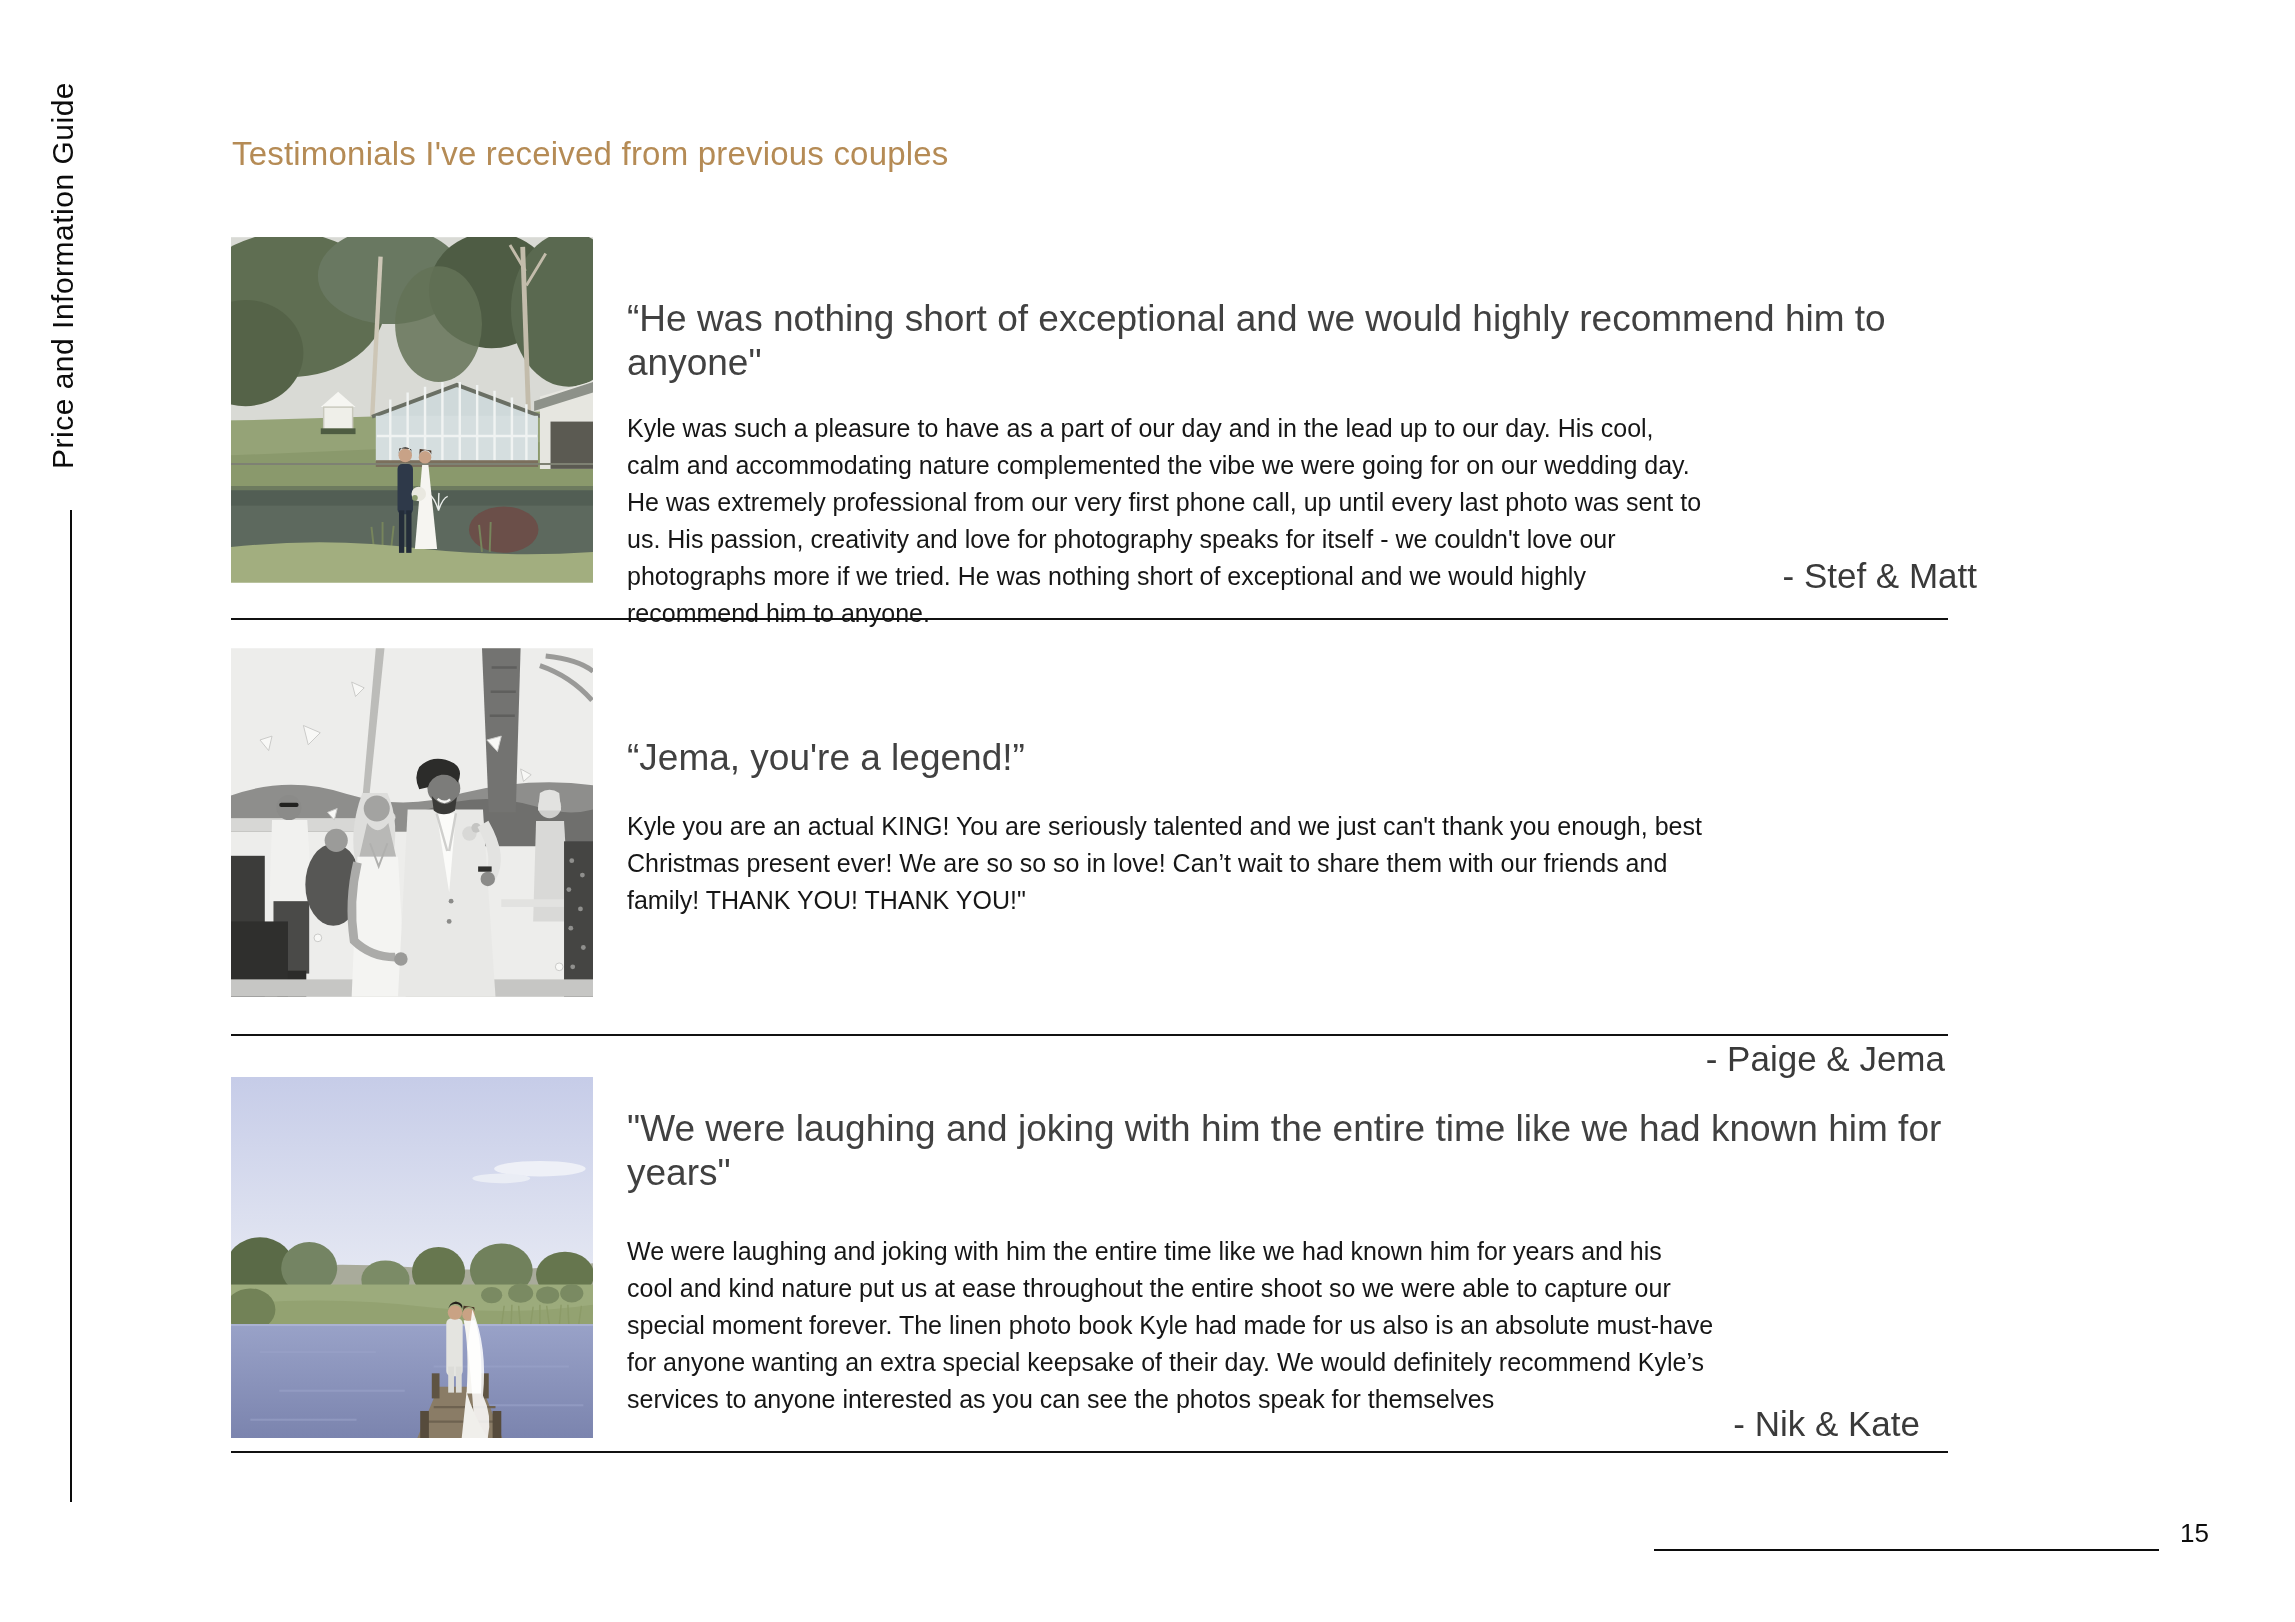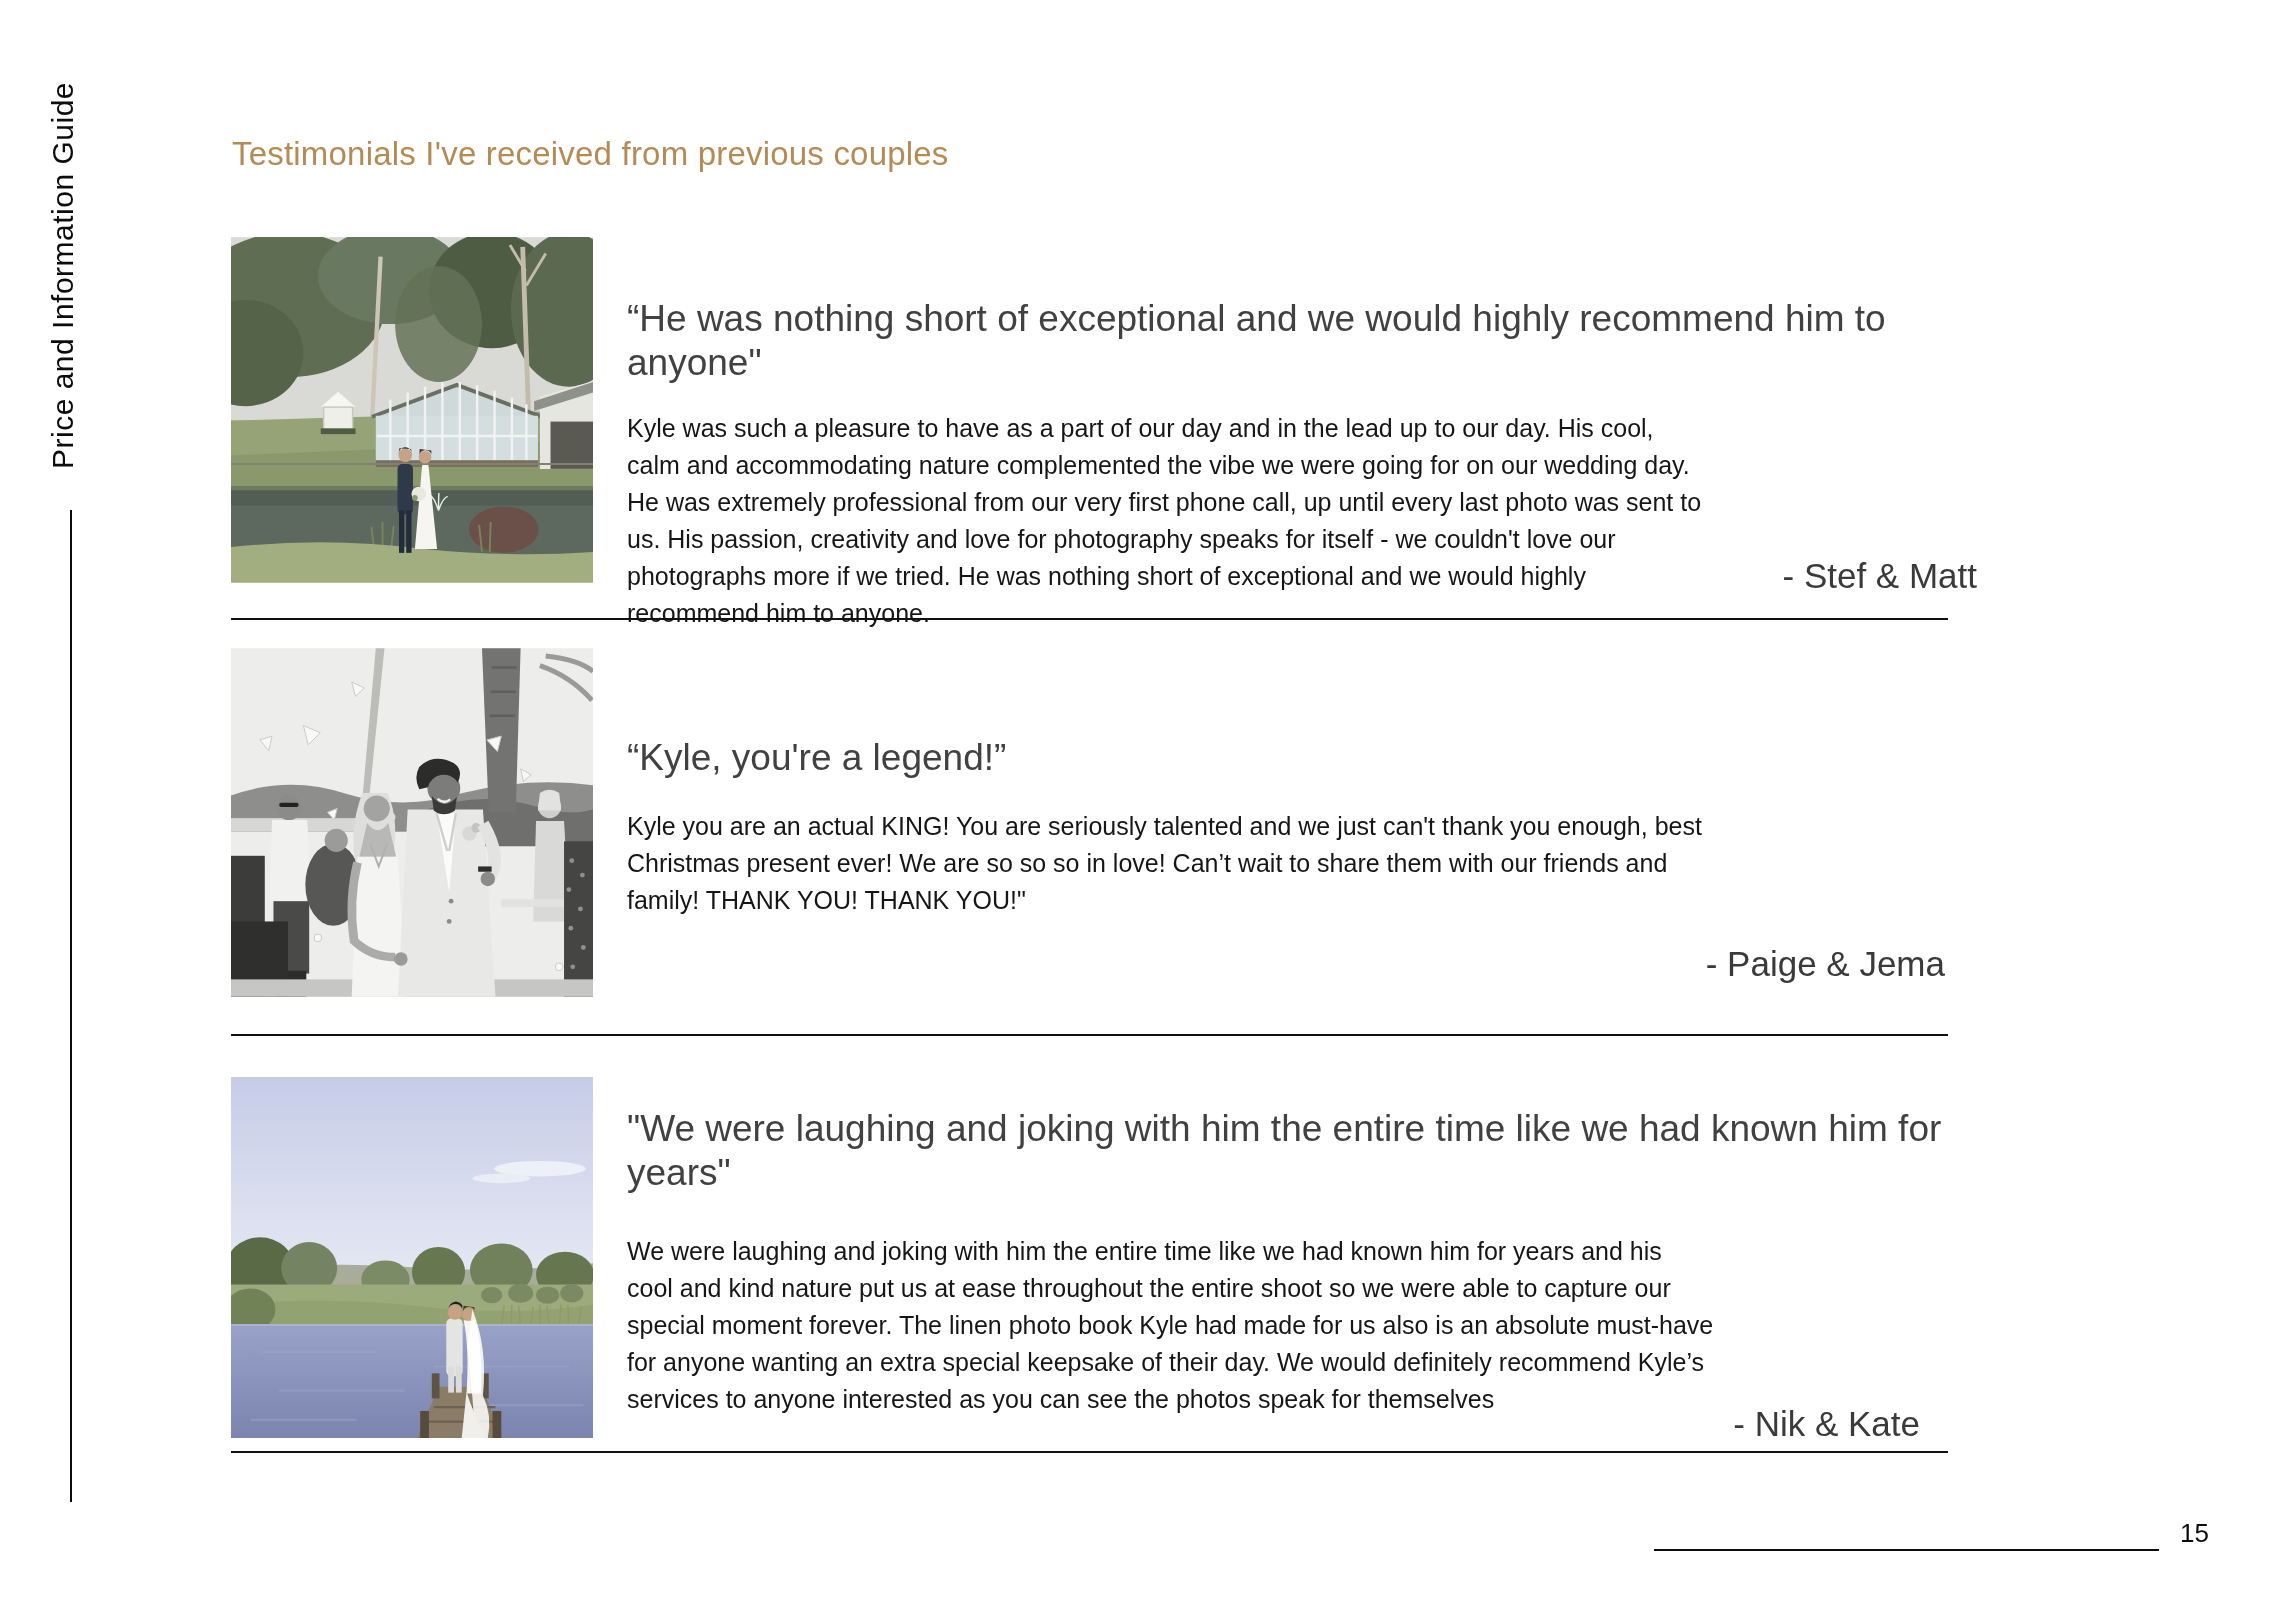--- a/index.html
+++ b/index.html
@@ -63,21 +63,21 @@
   .t1-photo{left:231px;top:237px;width:362px;height:346px;}
   .t1-quote{left:627px;top:297px;}
   .t1-body{left:627px;top:410px;}
   .t1-attr{top:556px;right:318px;}
   .rule-1{top:618px;}
 
   
   .t2-photo{left:231px;top:648px;width:362px;height:349px;}
   .t2-quote{left:627px;top:736px;}
   .t2-body{left:627px;top:808px;}
-  .t2-attr{top:944px;right:350px;}
+  .t2-attr{top:1039px;right:350px;}
   .rule-2{top:1034px;}
 
   
   .t3-photo{left:231px;top:1077px;width:362px;height:361px;}
   .t3-quote{left:627px;top:1107px;}
   .t3-body{left:627px;top:1233px;}
   .t3-attr{top:1404px;right:375px;}
   .rule-3{top:1451px;}
 
   
@@ -237,21 +237,21 @@
         <circle cx="494" cy="384" r="15" fill="#d8d8d6"></circle>
         <circle cx="508" cy="372" r="10" fill="#c4c4c2"></circle>
         <path d="M522,364 Q562,434 536,474" stroke="#e3e3e1" stroke-width="26" fill="none"></path>
         <circle cx="532" cy="478" r="15" fill="#8b8b89"></circle>
         <rect x="512" y="452" width="28" height="11" fill="#2f2f2d"></rect>
         <circle cx="456" cy="524" r="5" fill="#8b8b89"></circle>
         <circle cx="452" cy="566" r="5" fill="#8b8b89"></circle>
         <circle cx="352" cy="644" r="14" fill="#9a9a98"></circle>
       </svg>
     </figure>
-    <h2 class="quote t2-quote">“Kyle, you're a legend!”</h2>
+    <h2 class="quote t2-quote">“Jema, you're a legend!”</h2>
     <p class="body t2-body">Kyle you are an actual KING! You are seriously talented and we just can't thank you enough, best
 Christmas present ever! We are so so so in love! Can’t wait to share them with our friends and
 family! THANK YOU! THANK YOU!"</p>
     <div class="attribution t2-attr">- Paige &amp; Jema</div>
     <div class="rule rule-2"></div>
   </section>
 
   
   <section>
     <figure class="photo t3-photo">

